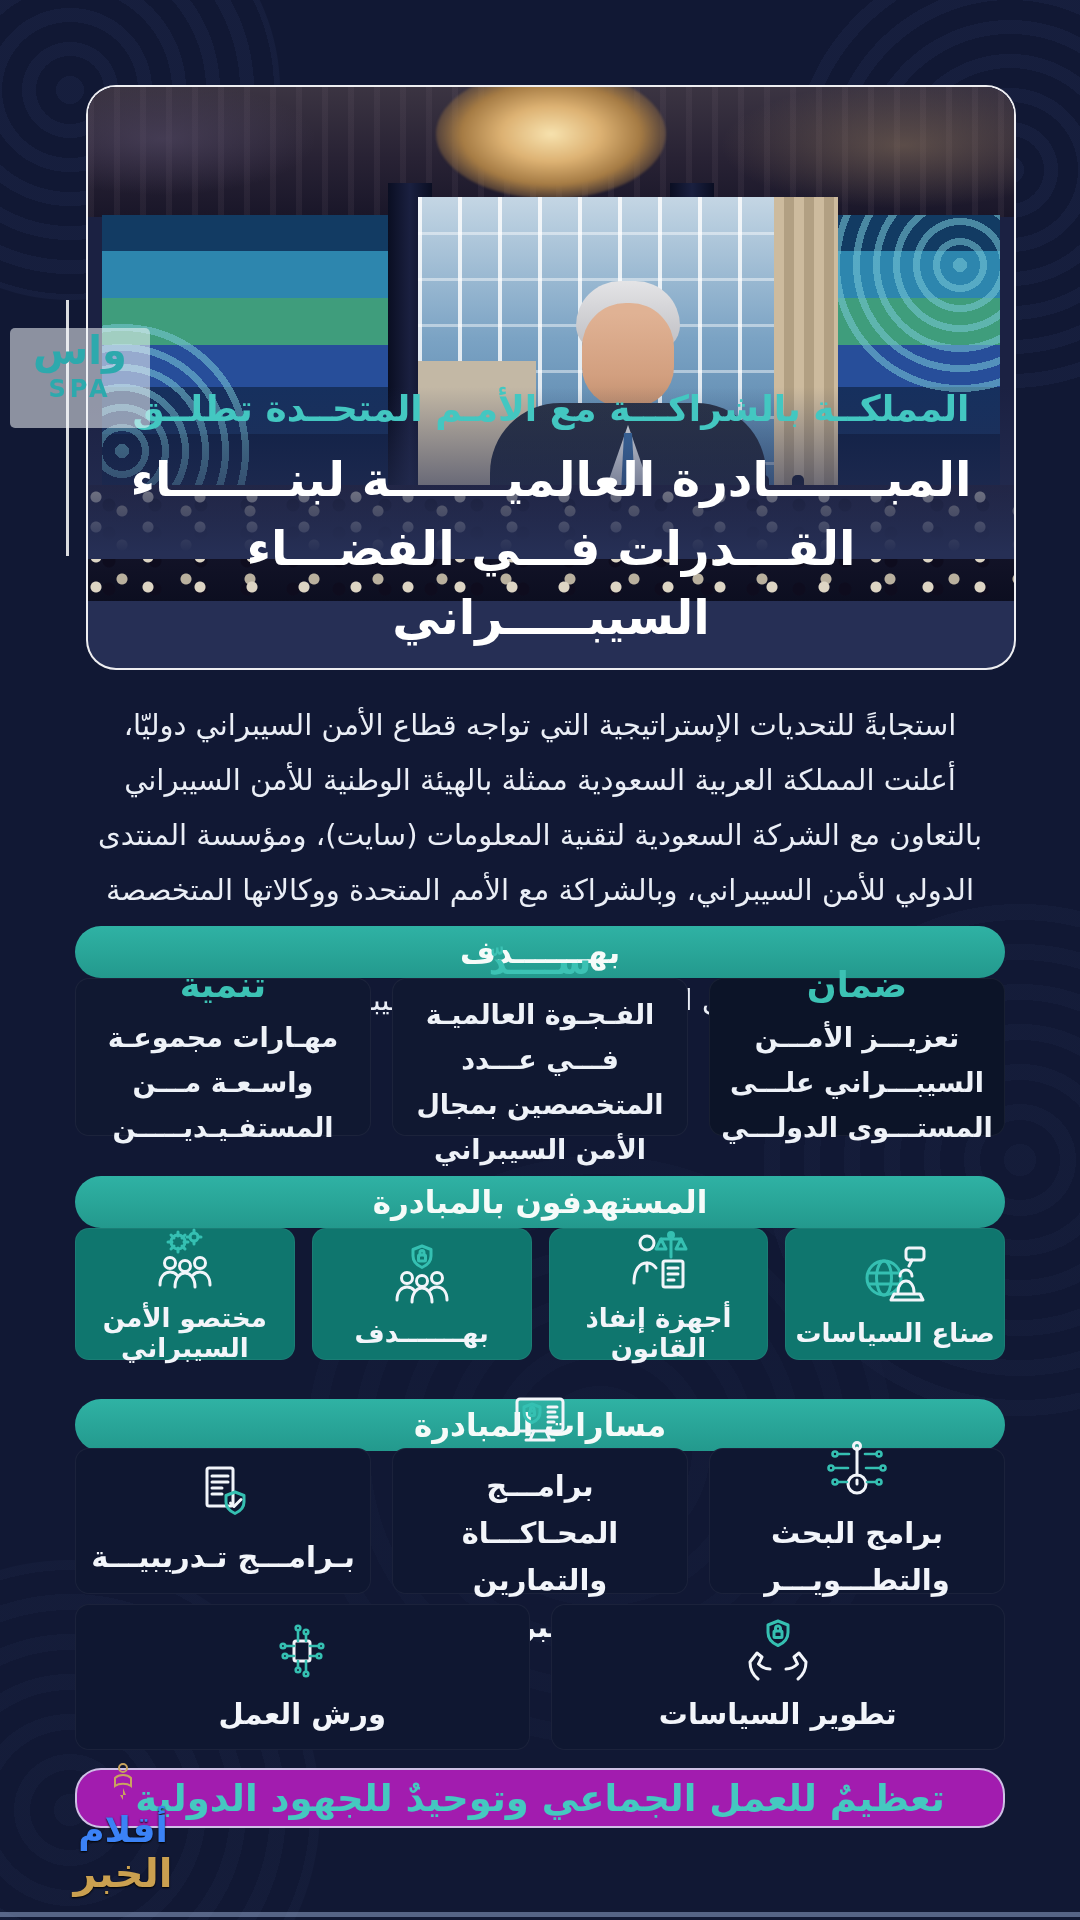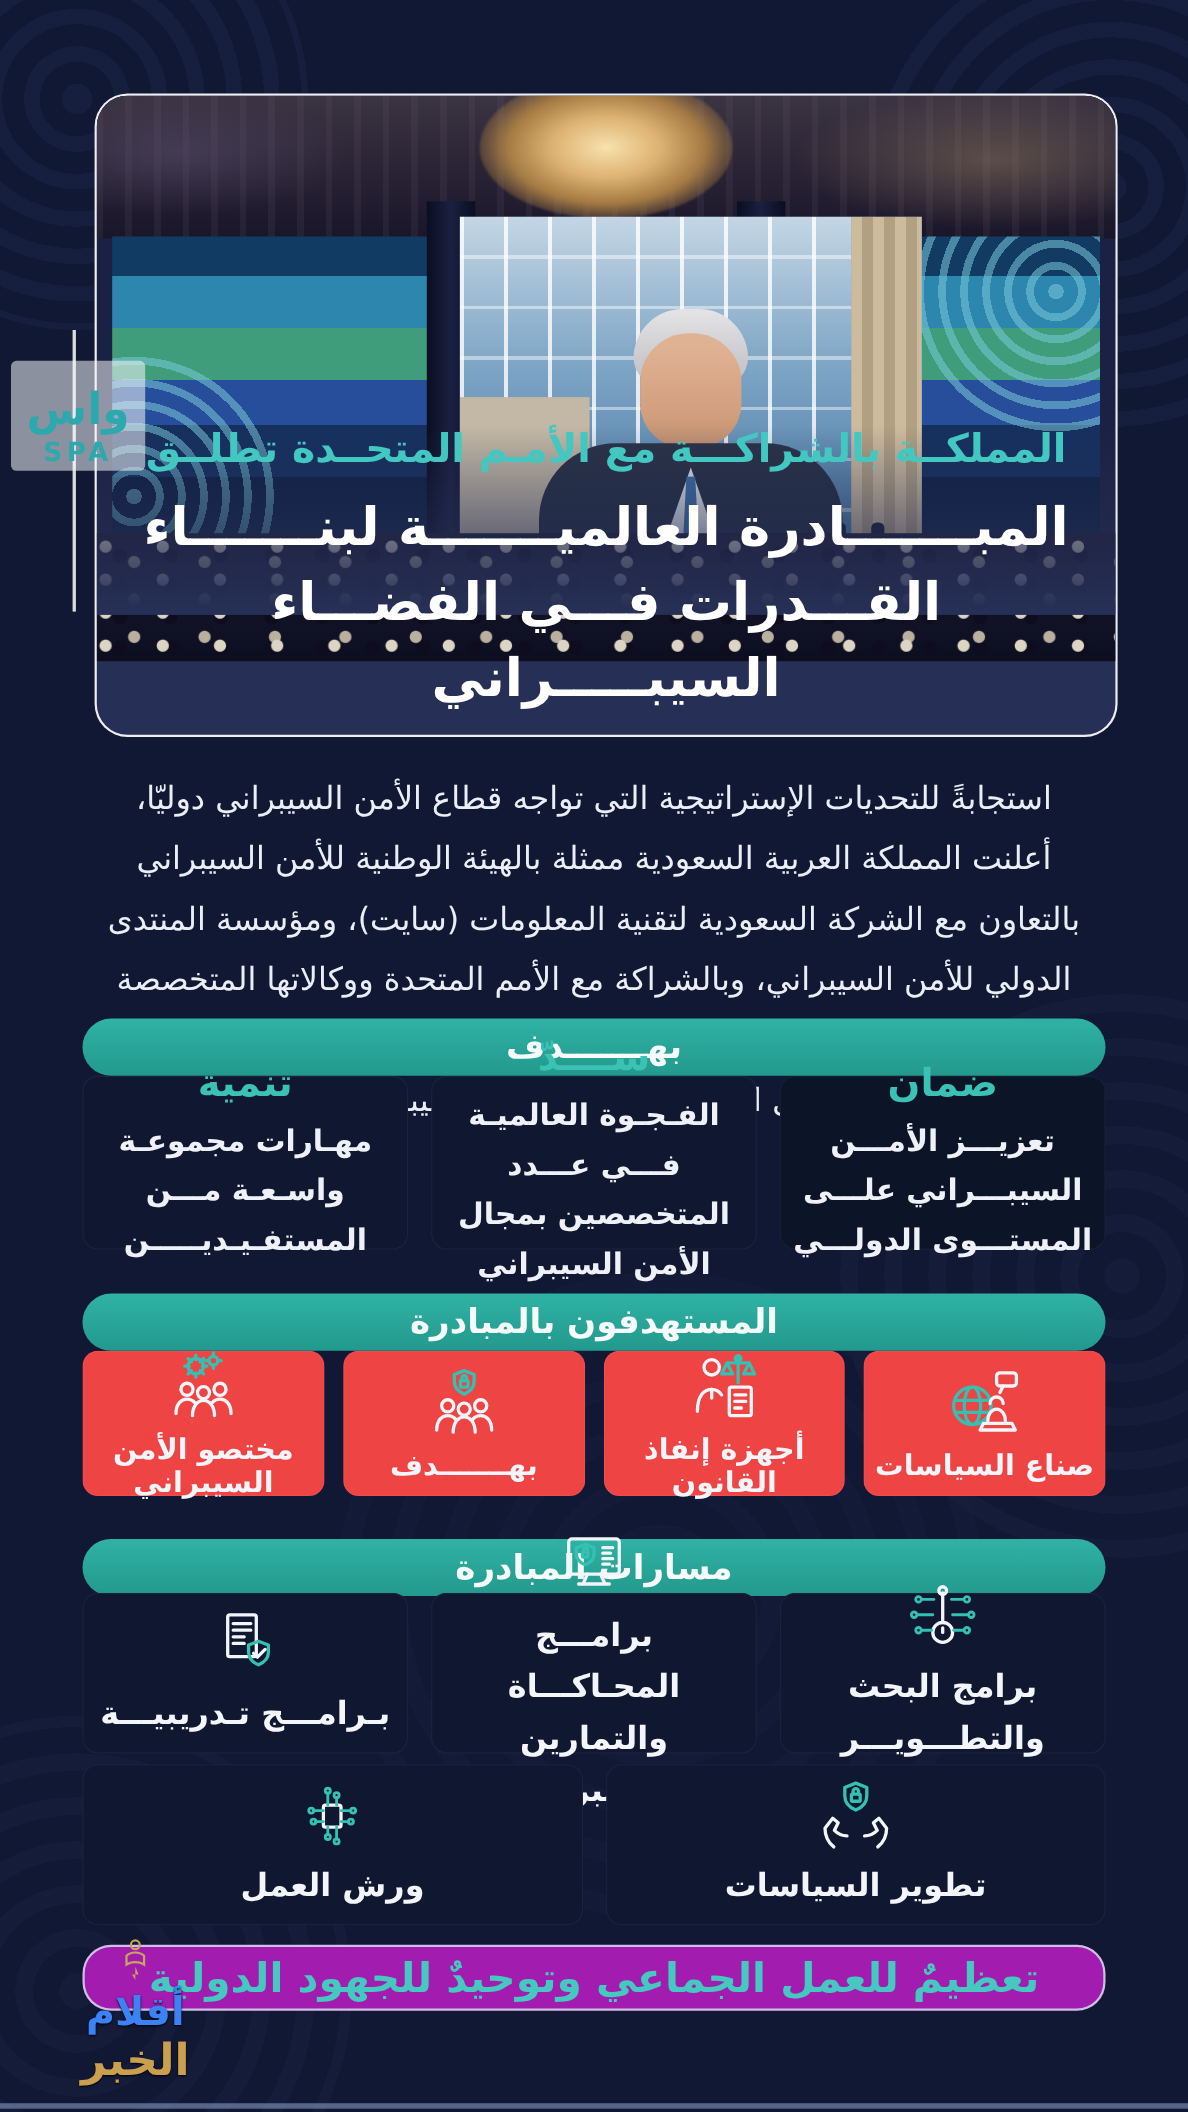--- a/index.html
+++ b/index.html
@@ -86,23 +86,23 @@
     background-size:52px 30px,64px 34px,46px 28px,100% 100%;
     background-position:0 4px,26px 18px,13px 12px,0 0;}
   .hero-fade{position:absolute;left:0;top:300px;width:100%;height:172px;
     background:linear-gradient(180deg,rgba(38,47,85,0) 0%,rgba(38,47,85,.55) 55%,#262f55 96%);}
   .title-block{position:absolute;left:0;bottom:16px;width:100%;text-align:center;z-index:3;}
   .kicker{color:#43c7c1;font-size:36px;font-weight:bold;margin-bottom:16px;letter-spacing:0;}
   .big-title{color:#fff;font-size:48px;font-weight:bold;line-height:69px;}
 
   
   .spa-line{position:absolute;left:66px;top:300px;width:3px;height:256px;background:rgba(255,255,255,.85);z-index:4;}
-  .spa-badge{position:absolute;left:10px;top:328px;width:122px;height:100px;z-index:5;
+  .spa-badge{position:absolute;left:10px;top:328px;width:140px;height:100px;z-index:5;
     background:rgba(243,246,250,.55);border-radius:5px;display:flex;flex-direction:column;
-    align-items:center;justify-content:flex-end;color:#2da9ad;font-weight:bold;}
+    align-items:center;justify-content:flex-start;color:#2da9ad;font-weight:bold;}
   .spa-ar{font-size:40px;line-height:44px;}
   .spa-en{font-size:24px;line-height:34px;letter-spacing:4px;}
 
   
   .intro{position:absolute;left:90px;top:698px;width:900px;text-align:center;
     font-size:29px;line-height:55px;color:#eaeef6;z-index:2;}
 
   
   .banner{position:absolute;left:75px;width:930px;height:52px;border-radius:26px;
     background:linear-gradient(180deg,#2fb2a4,#23998d);display:flex;align-items:center;justify-content:center;
@@ -114,21 +114,21 @@
   
   .goals{position:absolute;left:75px;top:978px;width:930px;height:158px;display:flex;gap:21px;z-index:2;}
   .goal-card{flex:1;border-radius:14px;background:#101831;border:1px solid rgba(255,255,255,.05);
     display:flex;flex-direction:column;align-items:center;justify-content:center;padding:8px 10px;}
   .goal-card.mid{background:#0c1428;}
   .goal-title{color:#3cc2b4;font-size:35px;font-weight:bold;margin-bottom:10px;}
   .goal-body{color:#eef2f8;font-size:27px;font-weight:bold;line-height:45px;text-align:center;}
 
   
   .audiences{position:absolute;left:75px;top:1228px;width:930px;height:132px;display:flex;gap:17px;z-index:2;}
-  .aud-card{flex:1;border-radius:14px;background:#ef4444;border:1px solid rgba(255,255,255,.05);
+  .aud-card{flex:1;border-radius:14px;background:#0f766e;border:1px solid rgba(255,255,255,.05);
     display:flex;flex-direction:column;align-items:center;justify-content:center;gap:10px;padding:6px;}
   .aud-label{color:#f2f5fa;font-size:26px;font-weight:bold;text-align:center;}
 
   
   .tracks{position:absolute;left:75px;width:930px;height:146px;display:flex;gap:21px;z-index:2;}
   .tracks.row1{top:1448px;}
   .tracks.row2{top:1604px;}
   .track-card{flex:1;border-radius:14px;background:#0f1731;border:1px solid rgba(255,255,255,.05);
     display:flex;flex-direction:column;align-items:center;justify-content:center;gap:8px;padding:8px 14px;}
   .track-label{color:#f2f5fa;font-size:29px;font-weight:bold;line-height:47px;text-align:center;}

